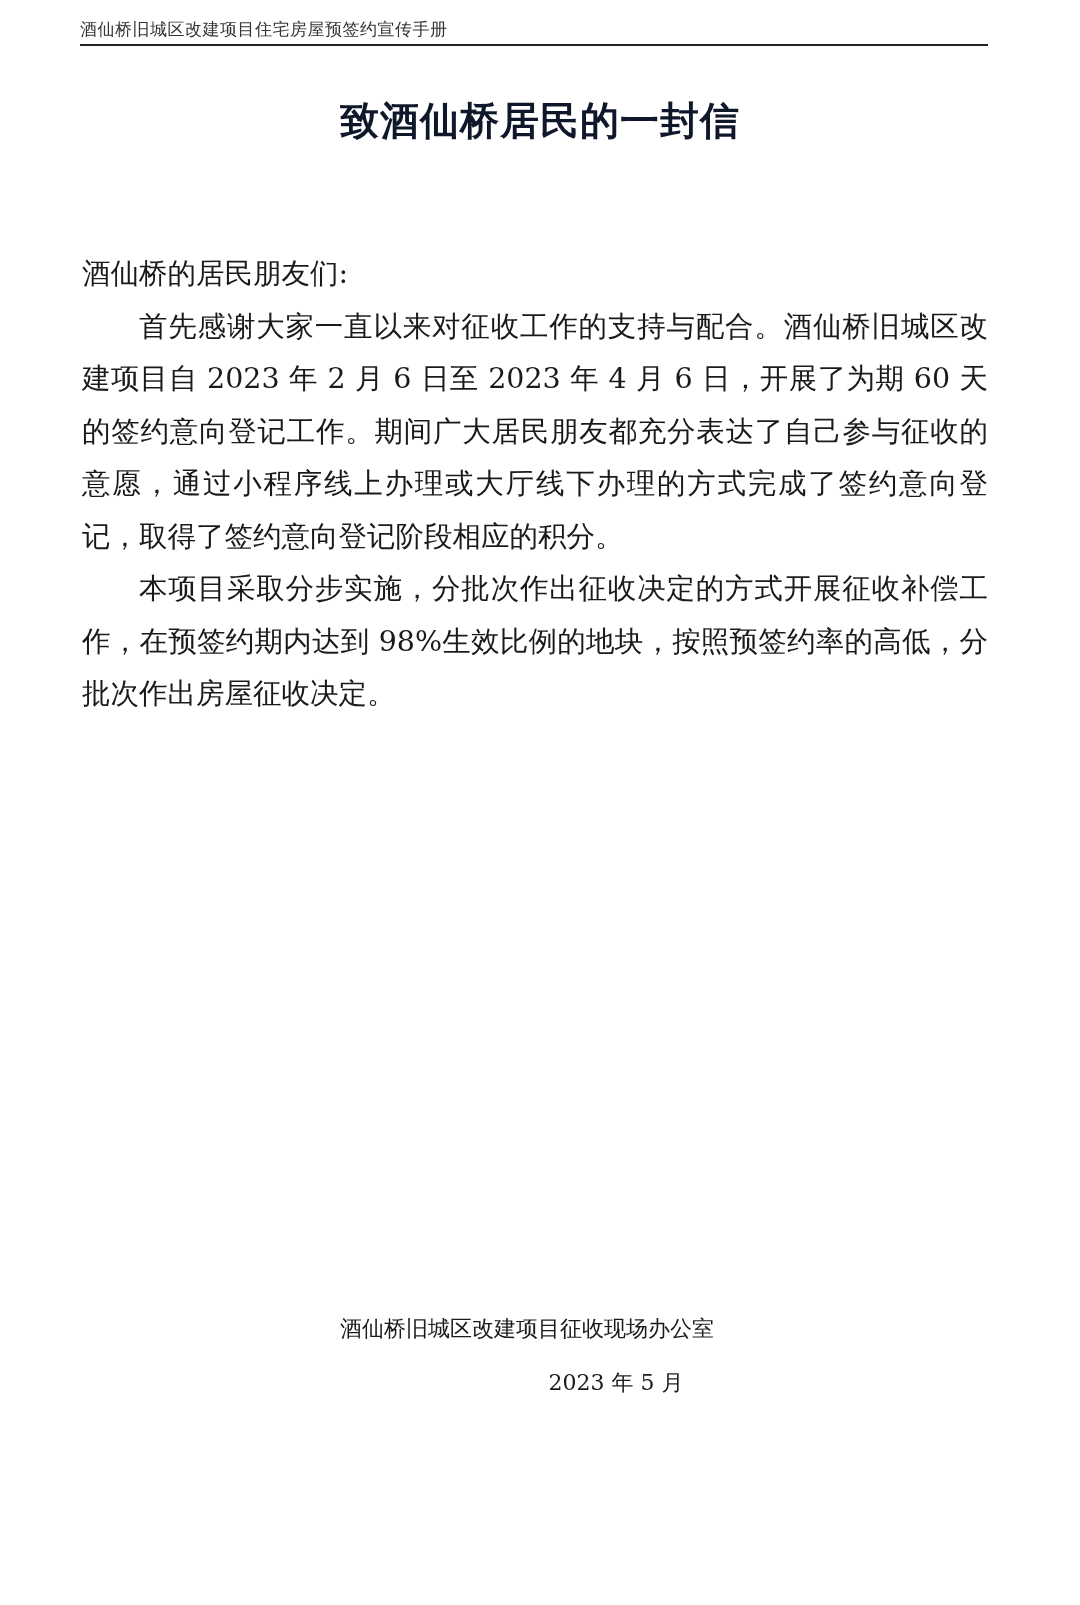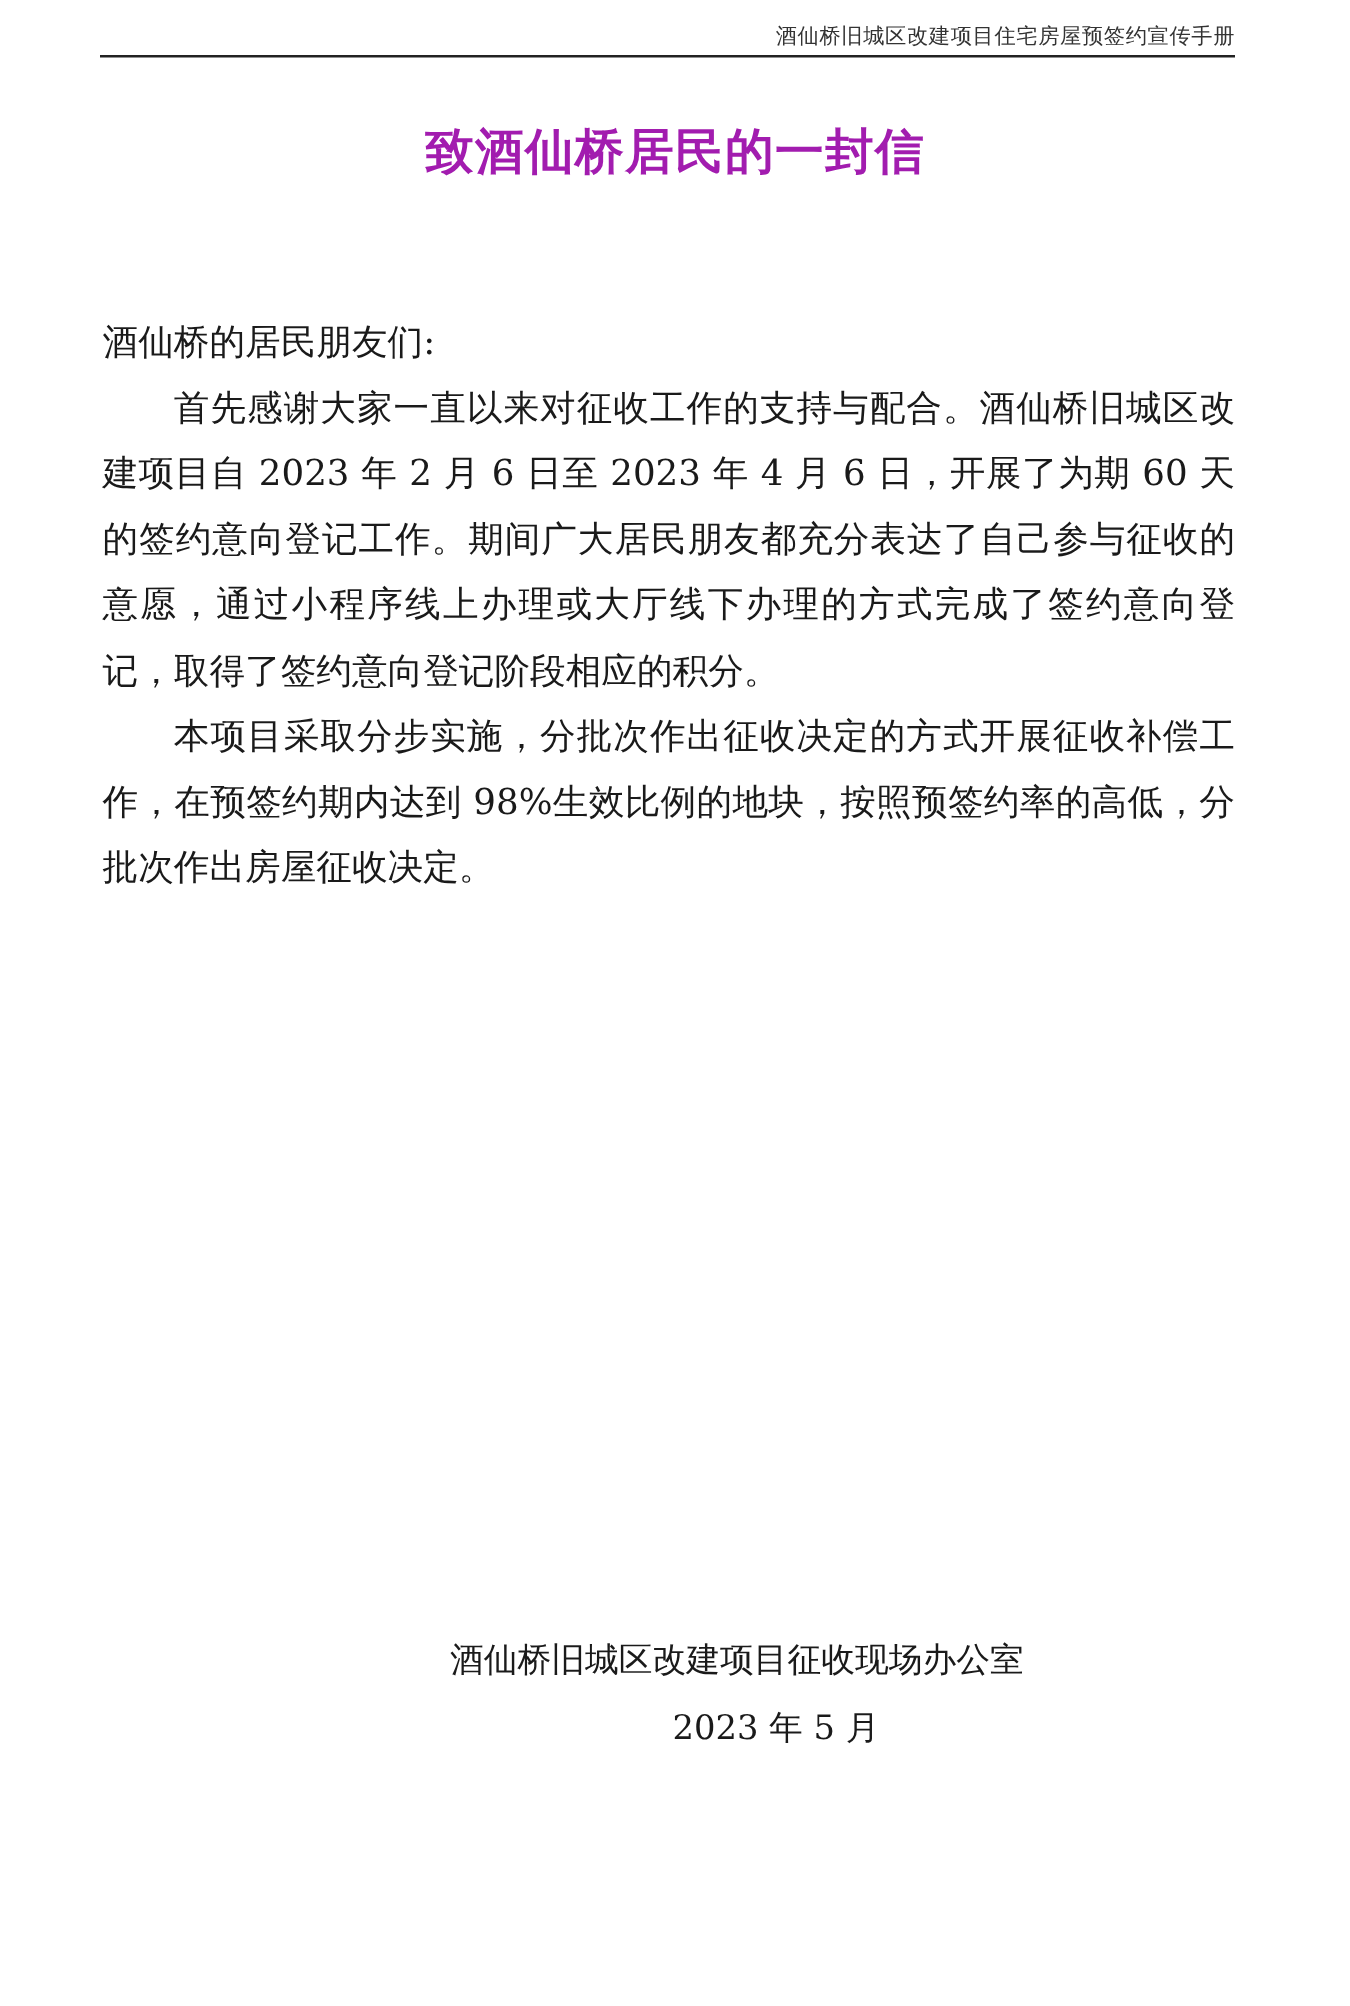--- a/index.html
+++ b/index.html
@@ -15,36 +15,36 @@
       font-family: "DejaVu Serif", "Liberation Serif", serif;
       color: #1a1a1a;
     }
     .running-header {
       position: absolute;
       left: 80px;
       right: 92px;
       top: 14px;
       height: 30px;
       border-bottom: 2px solid #222;
-      text-align: right;
+      text-align: left;
       font-size: 17px;
       line-height: 30px;
       color: #333;
       letter-spacing: 0.5px;
     }
     .title {
       position: absolute;
       top: 94px;
       left: 0;
       width: 1080px;
       text-align: center;
       font-size: 39px;
       font-weight: bold;
       letter-spacing: 1px;
-      color: #a21caf;
+      color: #0f172a;
     }
     .body-text {
       position: absolute;
       left: 82px;
       top: 248px;
       width: 906px;
       font-size: 28.5px;
       line-height: 52.5px;
       text-align: justify;
       text-justify: inter-character;
@@ -53,24 +53,25 @@
       margin: 0;
     }
     .salutation {
       text-indent: 0;
     }
     .para {
       text-indent: 2em;
     }
     .signature {
       position: absolute;
-      left: 360px;
+      left: 340px;
       top: 1304px;
-      font-size: 27px;
+      font-size: 22px;
       line-height: 50px;
+      text-align: center;
     }
     .sign-org {
       display: block;
     }
     .sign-date {
       display: block;
       padding-left: 178px;
       margin-top: 4px;
     }
   </style>

